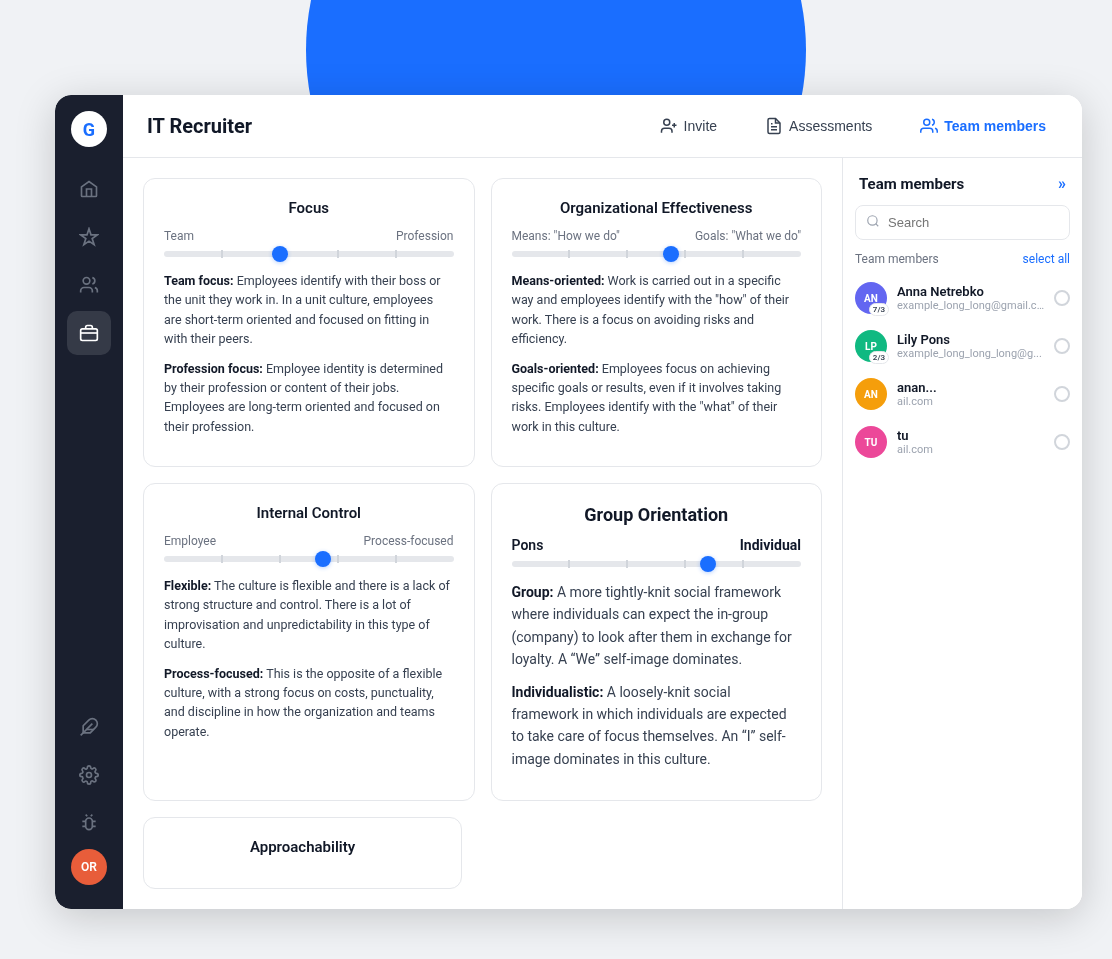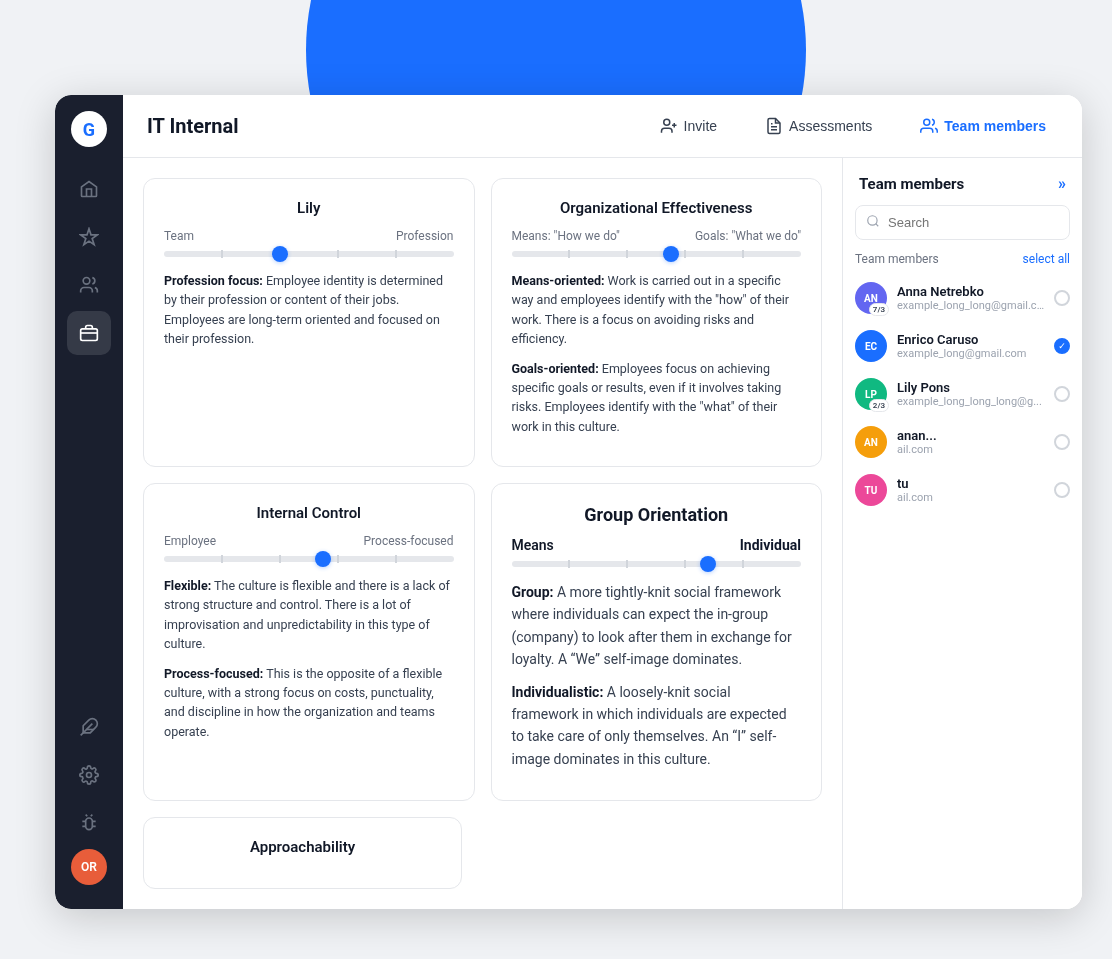--- a/index.html
+++ b/index.html
@@ -524,21 +524,21 @@
               <path d="M20 16h-4"></path>
             </svg>
         </div>
         <div class="sidebar-avatar">OR</div>
       </div>
     </div>
 
     <div class="content-area">
 
       <div class="header">
-        <div class="header-title">IT Internal</div>
+        <div class="header-title">IT Recruiter</div>
         <div class="header-actions">
           <button class="header-btn">
             <svg width="18" height="18" viewBox="0 0 24 24" fill="none" stroke="currentColor" stroke-width="2">
                 <path d="M16 21v-2a4 4 0 00-4-4H6a4 4 0 00-4 4v2"></path>
                 <circle cx="9" cy="7" r="4"></circle>
                 <line x1="19" y1="8" x2="19" y2="14"></line>
                 <line x1="22" y1="11" x2="16" y2="11"></line>
               </svg>
             <span>Invite</span>
           </button>
@@ -564,32 +564,33 @@
         </div>
       </div>
 
       <div class="body-layout">
 
         <div class="main-content">
 
           <div class="cards-row">
 
             <div class="card">
-              <div class="card-title">Lily</div>
+              <div class="card-title">Focus</div>
               <div class="slider-row">
                 <span class="slider-label">Team</span>
                 <span class="slider-label right">Profession</span>
               </div>
               <div class="slider-track">
                 <div class="slider-tick" style="left:20%"></div>
                 <div class="slider-tick" style="left:40%"></div>
                 <div class="slider-tick" style="left:60%"></div>
                 <div class="slider-tick" style="left:80%"></div>
                 <div class="slider-thumb" style="left: calc(40% - 8px)"></div>
               </div>
+              <p class="card-text"><strong>Team focus:</strong><span> Employees identify with their boss or the unit they work in. In a unit culture, employees are short-term oriented and focused on fitting in with their peers.</span></p>
               <p class="card-text"><strong>Profession focus:</strong><span> Employee identity is determined by their profession or content of their jobs. Employees are long-term oriented and focused on their profession.</span></p>
             </div>
 
             <div class="card">
               <div class="card-title">Organizational Effectiveness</div>
               <div class="slider-row">
                 <span class="slider-label">Means: "How we do"</span>
                 <span class="slider-label right">Goals: "What we do"</span>
               </div>
               <div class="slider-track">
@@ -619,32 +620,32 @@
                 <div class="slider-tick" style="left:80%"></div>
                 <div class="slider-thumb" style="left: calc(55% - 8px)"></div>
               </div>
               <p class="card-text"><strong>Flexible:</strong><span> The culture is flexible and there is a lack of strong structure and control. There is a lot of improvisation and unpredictability in this type of culture.</span></p>
               <p class="card-text"><strong>Process-focused:</strong><span> This is the opposite of a flexible culture, with a strong focus on costs, punctuality, and discipline in how the organization and teams operate.</span></p>
             </div>
 
             <div class="card">
               <div class="group-orient-title">Group Orientation</div>
               <div class="slider-row">
-                <span class="slider-label" style="font-size:14px;font-weight:600;color:#111827;">Means</span>
+                <span class="slider-label" style="font-size:14px;font-weight:600;color:#111827;">Pons</span>
                 <span class="slider-label right" style="font-size:14px;font-weight:700;color:#0f172a;">Individual</span>
               </div>
               <div class="slider-track">
                 <div class="slider-tick" style="left:20%"></div>
                 <div class="slider-tick" style="left:40%"></div>
                 <div class="slider-tick" style="left:60%"></div>
                 <div class="slider-tick" style="left:80%"></div>
                 <div class="slider-thumb" style="left: calc(68% - 8px)"></div>
               </div>
               <p class="card-text" style="font-size:14px;line-height:1.6;"><strong>Group:</strong><span> A more tightly-knit social framework where individuals can expect the in-group (company) to look after them in exchange for loyalty. A “We” self-image dominates.</span></p>
-              <p class="card-text" style="font-size:14px;line-height:1.6;"><strong>Individualistic:</strong><span> A loosely-knit social framework in which individuals are expected to take care of only themselves. An “I” self-image dominates in this culture.</span></p>
+              <p class="card-text" style="font-size:14px;line-height:1.6;"><strong>Individualistic:</strong><span> A loosely-knit social framework in which individuals are expected to take care of focus themselves. An “I” self-image dominates in this culture.</span></p>
             </div>
           </div>
 
           <div class="cards-row">
             <div class="card" style="max-width:47%;">
               <div class="card-title">Approachability</div>
             </div>
           </div>
 
         </div>
@@ -675,30 +676,20 @@
               AN
               <span class="avatar-badge">7/3</span>
             </div>
             <div class="member-info">
               <div class="member-name">Anna Netrebko</div>
               <div class="member-email">example_long_long@gmail.com</div>
             </div>
             <div class="member-checkbox"></div>
           </div>
 
-          <div class="member-item">
-            <div class="member-avatar" style="background: #1a6eff; border: 2px solid #1a6eff;">
-              EC
-            </div>
-            <div class="member-info">
-              <div class="member-name">Enrico Caruso</div>
-              <div class="member-email">example_long@gmail.com</div>
-            </div>
-            <div class="member-checkbox checked"></div>
-          </div>
 
           <div class="member-item">
             <div class="member-avatar" style="background: #10b981;">
               LP
               <span class="avatar-badge">2/3</span>
             </div>
             <div class="member-info">
               <div class="member-name">Lily Pons</div>
               <div class="member-email">example_long_long_long@g...</div>
             </div>

